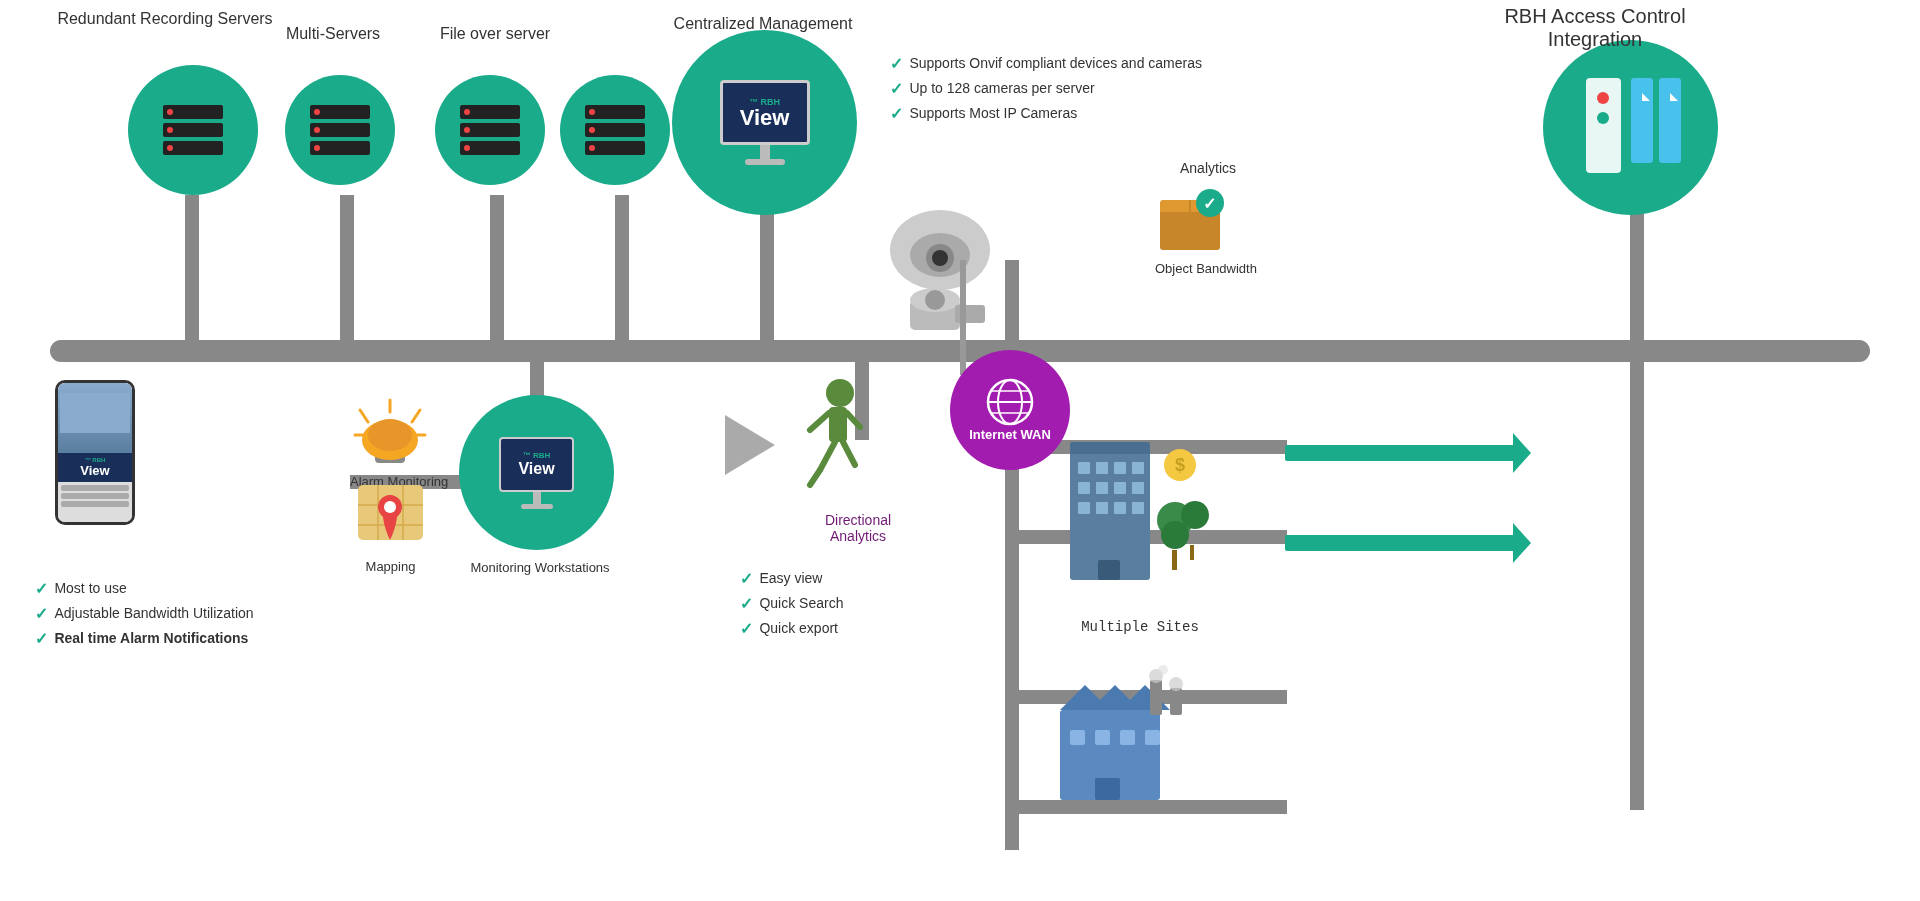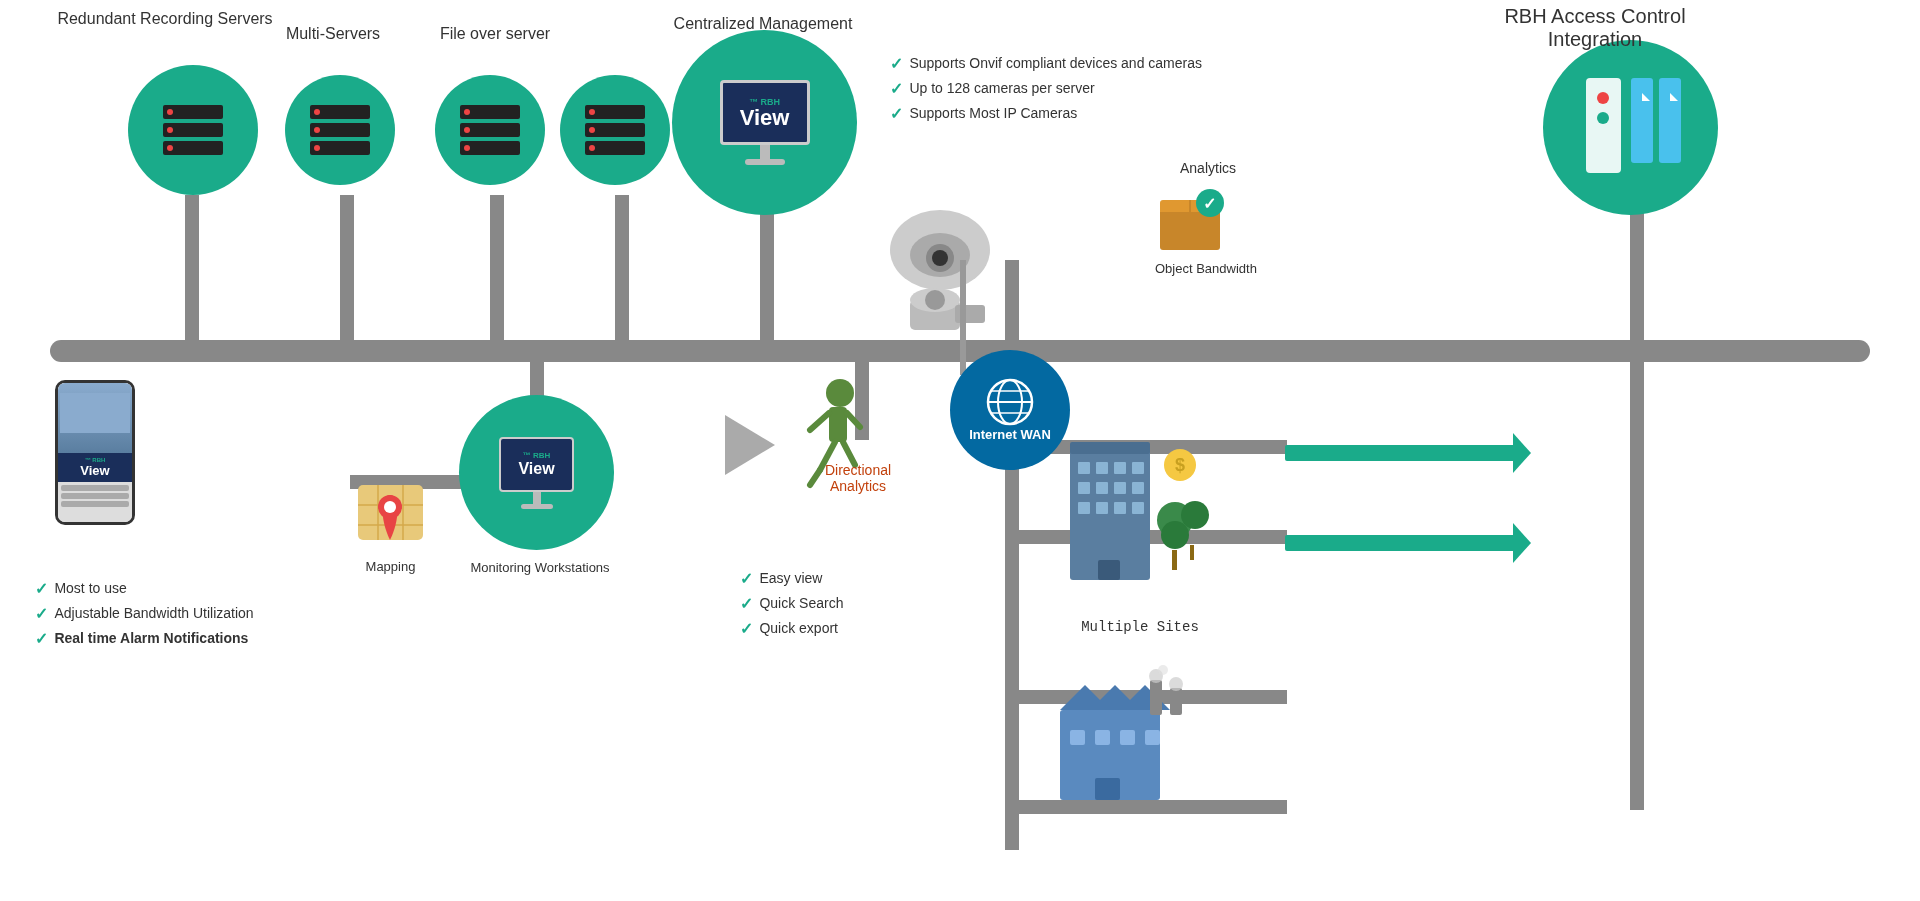--- a/index.html
+++ b/index.html
@@ -97,21 +97,21 @@
       width: 40px;
       height: 6px;
       background: #bbb;
       border-radius: 3px;
     }
 
     
     .wan-circle {
       position: absolute;
       border-radius: 50%;
-      background: #0369a1;
+      background: #a21caf;
       display: flex;
       align-items: center;
       justify-content: center;
       flex-direction: column;
       color: white;
       font-weight: bold;
       font-size: 14px;
       text-align: center;
       line-height: 1.3;
     }
@@ -391,20 +391,36 @@
         <span class="check-icon">✓</span>
         <span>Adjustable Bandwidth Utilization</span>
       </li>
       <li>
         <span class="check-icon">✓</span>
         <span><strong>Real time Alarm Notifications</strong></span>
       </li>
     </ul>
   </div>
 
+  <div style="position:absolute;top:390px;left:350px;">
+    <svg width="80" height="80" viewBox="0 0 80 80">
+
+      <rect x="25" y="55" width="30" height="18" rx="4" fill="#888"></rect>
+
+      <ellipse cx="40" cy="50" rx="28" ry="20" fill="#f5a623"></ellipse>
+      <ellipse cx="40" cy="45" rx="22" ry="16" fill="#e8952a"></ellipse>
+
+      <line x1="10" y1="20" x2="18" y2="32" stroke="#f5a623" stroke-width="3" stroke-linecap="round"></line>
+      <line x1="40" y1="10" x2="40" y2="22" stroke="#f5a623" stroke-width="3" stroke-linecap="round"></line>
+      <line x1="70" y1="20" x2="62" y2="32" stroke="#f5a623" stroke-width="3" stroke-linecap="round"></line>
+      <line x1="5" y1="45" x2="16" y2="45" stroke="#f5a623" stroke-width="3" stroke-linecap="round"></line>
+      <line x1="75" y1="45" x2="64" y2="45" stroke="#f5a623" stroke-width="3" stroke-linecap="round"></line>
+    </svg>
+    <div style="text-align:center;font-size:13px;color:#333;">Alarm Monitoring</div>
+  </div>
 
   <div style="position:absolute;top:475px;left:358px;">
     <svg width="65" height="80" viewBox="0 0 65 80">
 
       <rect x="0" y="10" width="65" height="55" rx="5" fill="#e8c97a"></rect>
       <line x1="0" y1="30" x2="65" y2="30" stroke="#d4a84b" stroke-width="1.5"></line>
       <line x1="0" y1="50" x2="65" y2="50" stroke="#d4a84b" stroke-width="1.5"></line>
       <line x1="20" y1="10" x2="20" y2="65" stroke="#d4a84b" stroke-width="1.5"></line>
       <line x1="45" y1="10" x2="45" y2="65" stroke="#d4a84b" stroke-width="1.5"></line>
 
@@ -440,21 +456,21 @@
       <line x1="44" y1="38" x2="25" y2="55" stroke="#5a8a3c" stroke-width="6" stroke-linecap="round"></line>
 
       <line x1="62" y1="38" x2="75" y2="52" stroke="#5a8a3c" stroke-width="6" stroke-linecap="round"></line>
 
       <line x1="50" y1="67" x2="35" y2="95" stroke="#5a8a3c" stroke-width="6" stroke-linecap="round"></line>
       <line x1="35" y1="95" x2="25" y2="110" stroke="#5a8a3c" stroke-width="6" stroke-linecap="round"></line>
 
       <line x1="58" y1="67" x2="70" y2="90" stroke="#5a8a3c" stroke-width="6" stroke-linecap="round"></line>
     </svg>
   </div>
-  <div style="position:absolute;top:462px;left:808px;text-align:center;font-size:14px;color:#c2410c;width:100px;">Directional<br>Analytics</div>
+  <div style="position:absolute;top:512px;left:808px;text-align:center;font-size:14px;color:#701a75;width:100px;">Directional<br>Analytics</div>
 
   <div class="wan-circle" style="width:120px;height:120px;top:350px;left:950px;">
     <svg width="70" height="50" viewBox="0 0 70 50">
       <circle cx="35" cy="25" r="22" fill="none" stroke="white" stroke-width="2.5"></circle>
       <ellipse cx="35" cy="25" rx="12" ry="22" fill="none" stroke="white" stroke-width="2"></ellipse>
       <line x1="13" y1="25" x2="57" y2="25" stroke="white" stroke-width="2"></line>
       <line x1="15" y1="14" x2="55" y2="14" stroke="white" stroke-width="1.5"></line>
       <line x1="15" y1="36" x2="55" y2="36" stroke="white" stroke-width="1.5"></line>
     </svg>
     <div style="font-size:13px;font-weight:bold;line-height:1.2;">Internet

